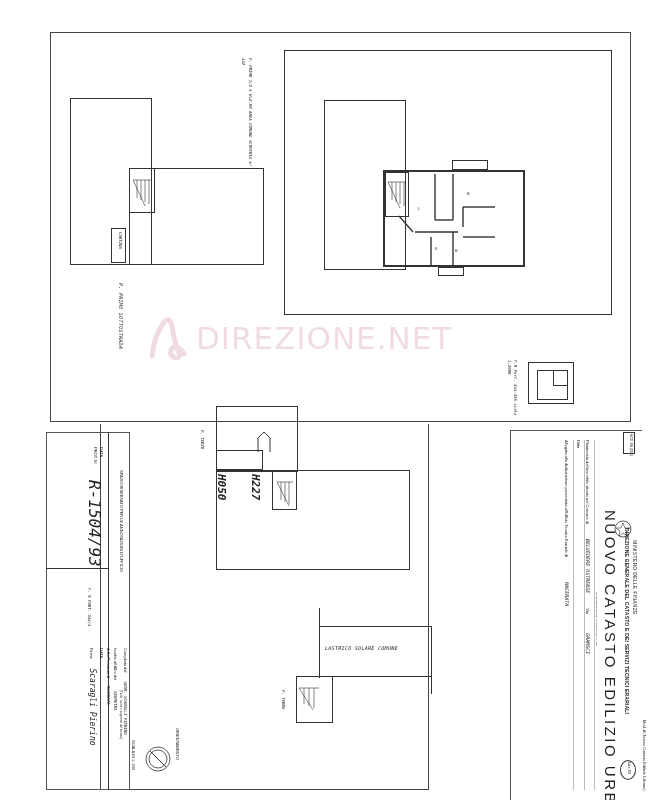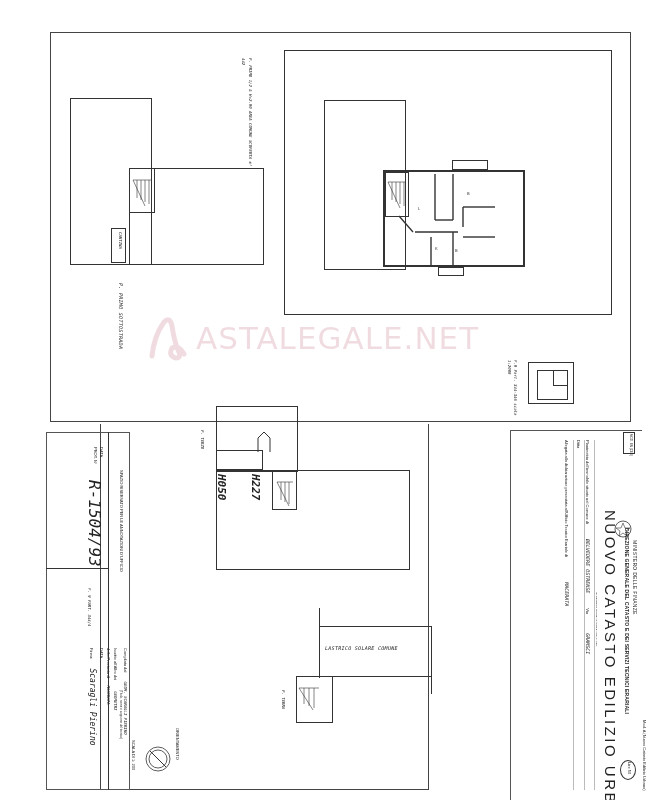--- a/index.html
+++ b/index.html
@@ -65,21 +65,21 @@
 
 <div class="box" style="left:528px;top:362px;width:46px;height:42px;"></div>
 <div class="box" style="left:537px;top:370px;width:31px;height:30px;"></div>
 <div class="box" style="left:553px;top:370px;width:15px;height:16px;"></div>
 <div class="vtext tiny hand" style="left:518px;top:360px;width:60px;white-space:normal;line-height:6px;">F.9 Part. 344-346  scala 1:2000</div>
 
 <div class="watermark">
   <svg style="position:relative;" width="40" height="44">
     <path d="M4 40 Q6 20 16 6 Q22 0 24 10 Q26 24 30 34 Q34 42 28 42 Q20 40 24 32 Q30 28 36 38" stroke="#b2455a" stroke-width="5" fill="none" stroke-linecap="round"></path>
   </svg>
-  <span class="wm-text">ASTALEGALE.NET</span>
+  <span class="wm-text">DIREZIONE.NET</span>
 </div>
 
 <div class="box" style="left:216px;top:406px;width:82px;height:66px;"></div>
 <div class="box" style="left:216px;top:470px;width:194px;height:100px;"></div>
 <div class="box" style="left:216px;top:450px;width:47px;height:20px;"></div>
 <div class="box" style="left:272px;top:470px;width:25px;height:40px;"></div>
 <svg style="left:277px;top:482px;" width="18" height="24">
   <path d="M0 0 L16 0 M4 0 L4 18 M8 0 L8 20 M12 0 L12 22 M0 0 L12 24" stroke="#333" stroke-width="0.6" fill="none"></path>
 </svg>
 <svg style="left:258px;top:432px;" width="14" height="20">

